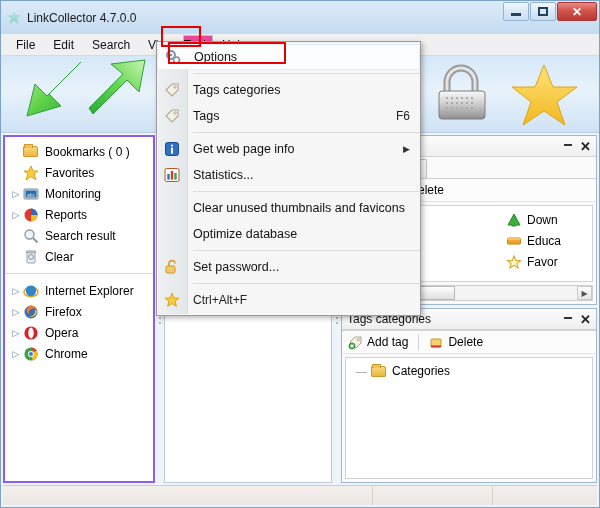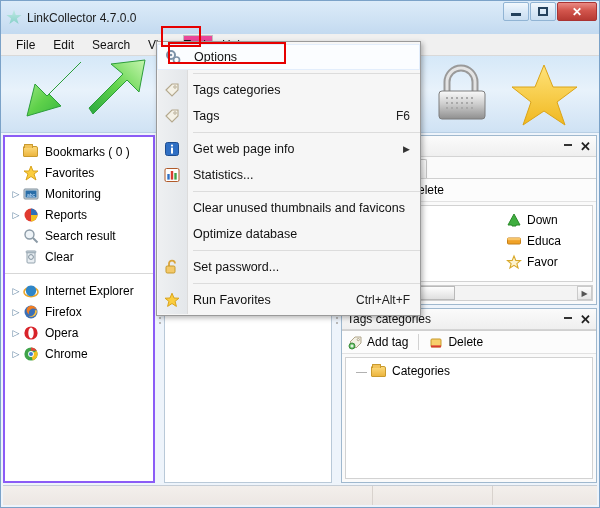--- a/index.html
+++ b/index.html
@@ -777,19 +777,18 @@
   </div>
 
   <div class="mi-sep"></div>
 
   <div class="mi">
     <span class="mi-ic">
       <svg width="16" height="16" viewBox="0 0 16 16">
         <polygon points="8,1.2 10,6 15,6.2 11.1,9.3 12.4,14.4 8,11.5 3.6,14.4 4.9,9.3 1,6.2 6,6" fill="#fbcd3e" stroke="#d9a41c"></polygon>
       </svg>
     </span>
-    <span class="mi-label">Run Favorites</span>
     <span class="mi-accel">Ctrl+Alt+F</span>
   </div>
 </div>
 
 <div class="annot" style="left:161px;top:26px;width:40px;height:21px;"></div>
 <div class="annot" style="left:168px;top:42px;width:118px;height:22px;"></div>
 
 </body></html>

